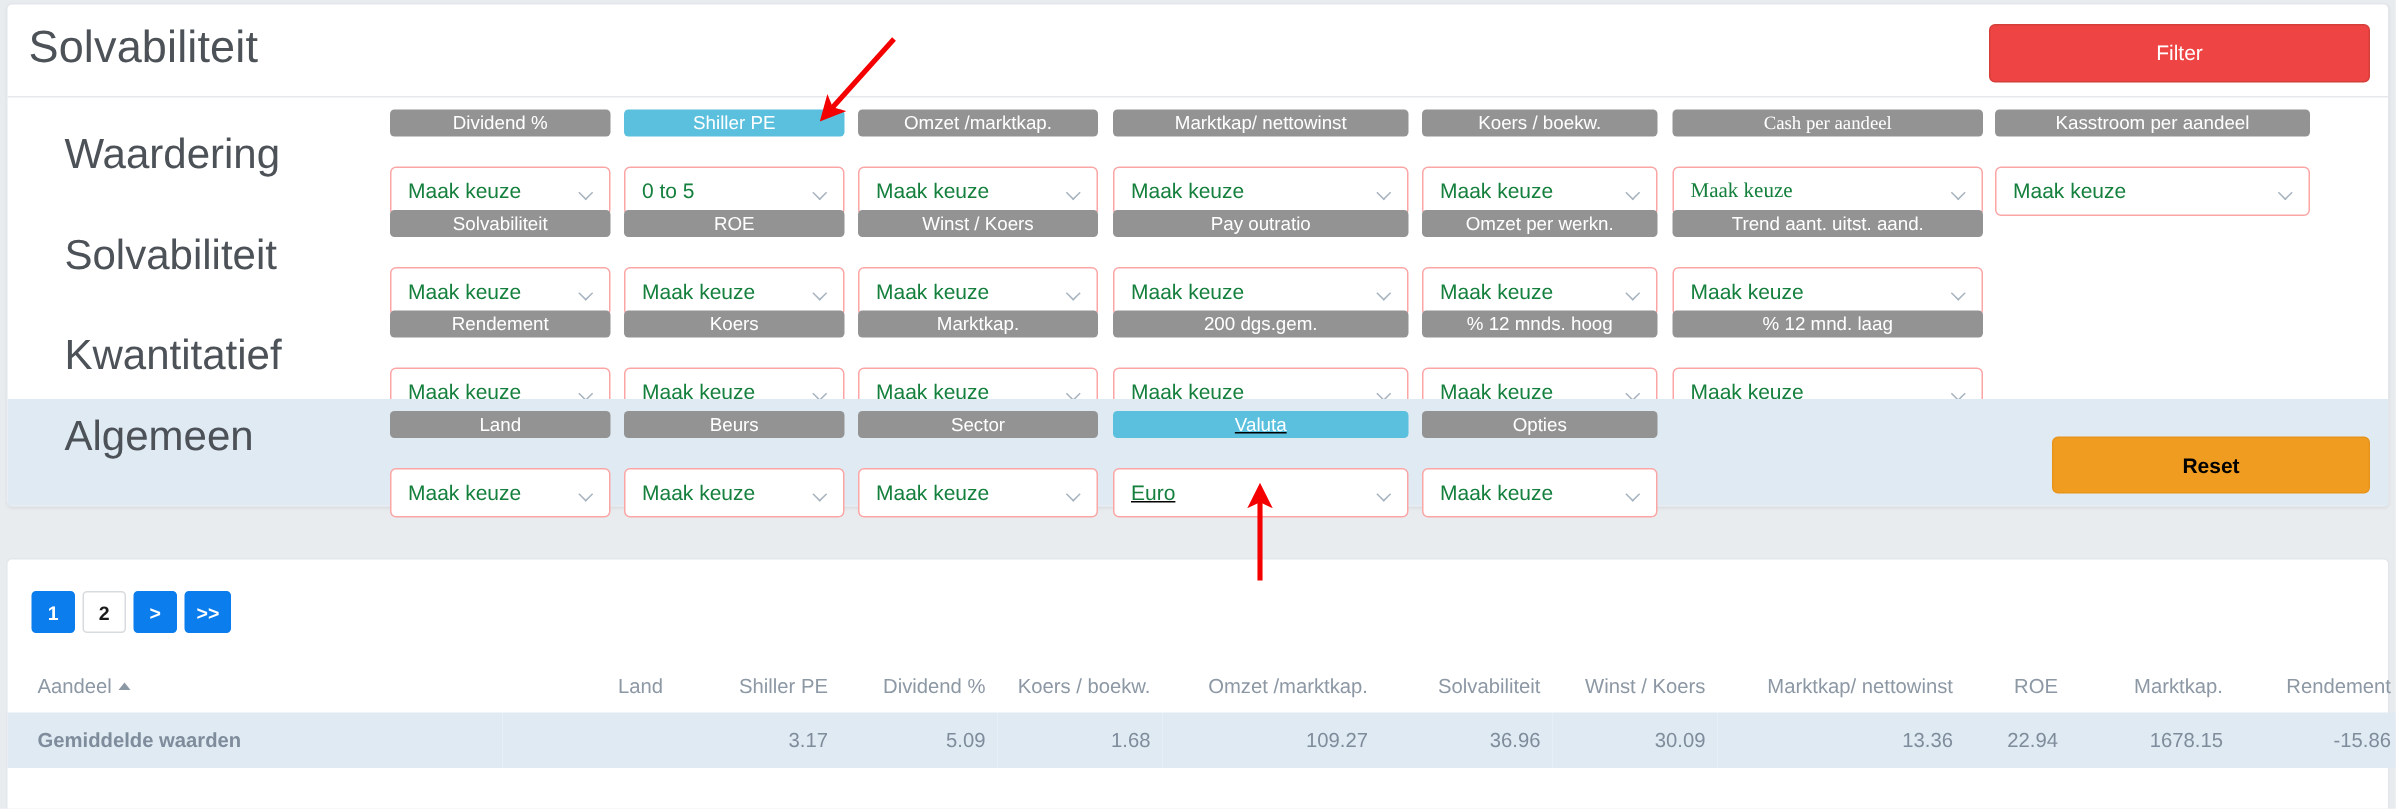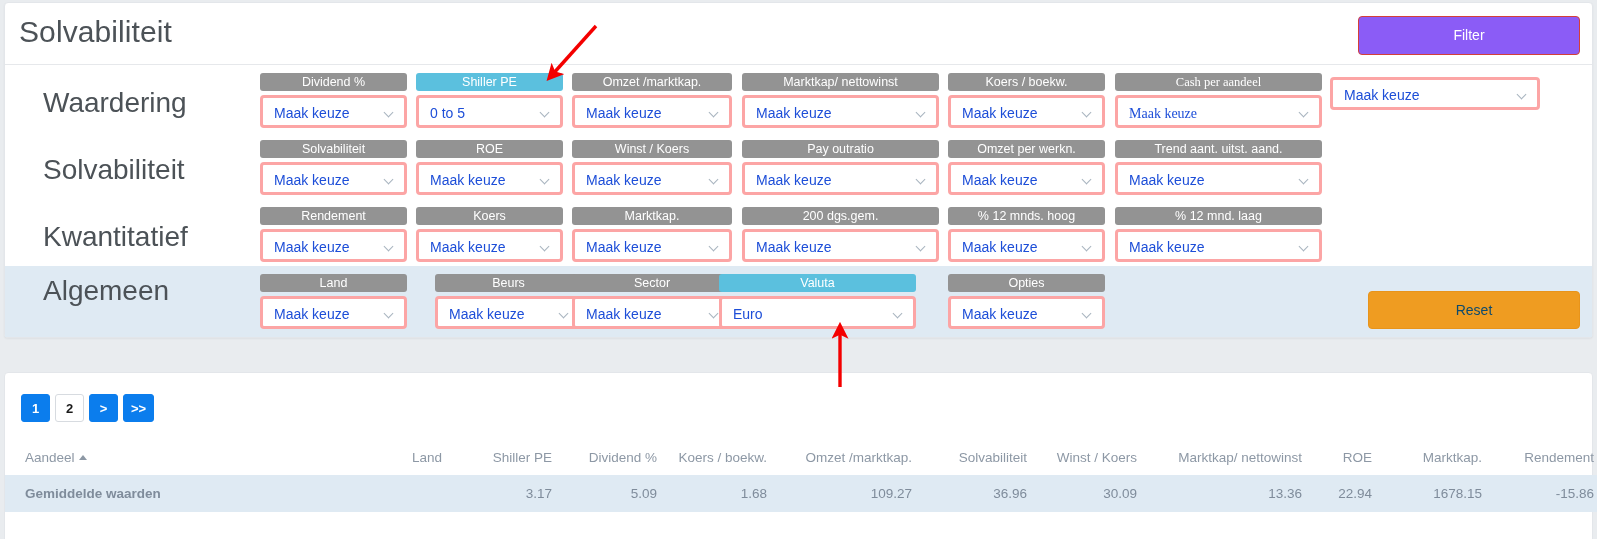--- a/index.html
+++ b/index.html
@@ -25,22 +25,22 @@
     height: 62px;
     border-bottom: 1px solid #e6e8eb;
   }
   .page-title {
     position: absolute; left: 14px; top: 12px;
     font-size: 30px; font-weight: 400; color: #4c5257;
     letter-spacing: 0.1px;
   }
   .filter-btn {
     position: absolute; right: 12px; top: 13px;
-    width: 222px; height: 39px;
-    background: #8b5cf6; border: 1px solid #d43f3a;
+    width: 254px; height: 39px;
+    background: #ef4444; border: 1px solid #d43f3a;
     border-radius: 4px; color: #fff;
     font-size: 14px; line-height: 37px; text-align: center;
     cursor: pointer;
   }
 
   
   .frow {
     position: relative;
     height: 67px;
   }
@@ -64,27 +64,27 @@
     color: #ffffff;
     font-size: 12.5px;
     line-height: 18px;
     text-align: center;
     white-space: nowrap;
     overflow: hidden;
   }
   .fhead.active { background: #5bc0de; }
 
   .fselect {
-    margin-top: 4px;
+    margin-top: 20px;
     height: 33px;
     background: #ffffff;
-    border: 3px solid #fca5a5;
+    border: 1px solid #fca5a5;
     border-radius: 4px;
     position: relative;
-    color: #1d4ed8;
+    color: #15803d;
     font-size: 14px;
     line-height: 31px;
     padding-left: 11px;
     white-space: nowrap;
     overflow: hidden;
     cursor: pointer;
   }
   .chev {
     position: absolute; right: 11px; top: 50%;
     margin-top: -3px;
@@ -97,23 +97,24 @@
     width: 6px; height: 6px;
     border-right: 1.4px solid #a8b4bf;
     border-bottom: 1.4px solid #a8b4bf;
     transform: rotate(45deg);
   }
 
   .reset-btn {
     position: absolute; right: 12px; top: 25px;
     width: 212px; height: 38px;
     background: #ef9c21; border: 1px solid #e8941b;
-    border-radius: 4px; color: #0c4a6e;
+    border-radius: 4px; color: #000000;
     font-size: 14px; line-height: 36px; text-align: center;
     cursor: pointer;
+    font-weight: bold;
   }
 
   
   .results-panel {
     position: absolute; left: 4px; top: 372px; width: 1589px; height: 200px;
     background: #ffffff;
     border: 1px solid #e3e6ea;
     border-radius: 4px;
   }
   .pager { position: absolute; left: 16px; top: 21px; }
@@ -205,20 +206,21 @@
         <div class="fhead">Koers / boekw.</div>
         <div class="fselect"><span>Maak keuze</span><span class="chev"></span></div>
       </div>
 
       <div class="fitem" style="left:1110px; width:207px;font-family:Liberation Serif, serif;">
         <div class="fhead">Cash per aandeel</div>
         <div class="fselect"><span>Maak keuze</span><span class="chev"></span></div>
       </div>
 
       <div class="fitem" style="left:1325px; width:210px;">
+        <div class="fhead">Kasstroom per aandeel</div>
         <div class="fselect"><span>Maak keuze</span><span class="chev"></span></div>
       </div>
     </div>
 
     <div class="frow">
       <div class="row-label">Solvabiliteit</div>
 
       <div class="fitem" style="left:255px; width:147px;">
         <div class="fhead">Solvabiliteit</div>
         <div class="fselect"><span>Maak keuze</span><span class="chev"></span></div>
@@ -285,31 +287,31 @@
     </div>
 
     <div class="frow algemeen">
       <div class="row-label">Algemeen</div>
 
       <div class="fitem" style="left:255px; width:147px;">
         <div class="fhead">Land</div>
         <div class="fselect"><span>Maak keuze</span><span class="chev"></span></div>
       </div>
 
-      <div class="fitem" style="left:430px; width:147px;">
+      <div class="fitem" style="left:411px; width:147px;">
         <div class="fhead">Beurs</div>
         <div class="fselect"><span>Maak keuze</span><span class="chev"></span></div>
       </div>
 
       <div class="fitem" style="left:567px; width:160px;">
         <div class="fhead">Sector</div>
         <div class="fselect"><span>Maak keuze</span><span class="chev"></span></div>
       </div>
 
-      <div class="fitem" style="left:714px; width:197px;">
+      <div class="fitem" style="left:737px; width:197px;text-decoration:underline;">
         <div class="fhead active">Valuta</div>
         <div class="fselect"><span>Euro</span><span class="chev"></span></div>
       </div>
 
       <div class="fitem" style="left:943px; width:157px;">
         <div class="fhead">Opties</div>
         <div class="fselect"><span>Maak keuze</span><span class="chev"></span></div>
       </div>
 
       <div class="reset-btn">Reset</div>

